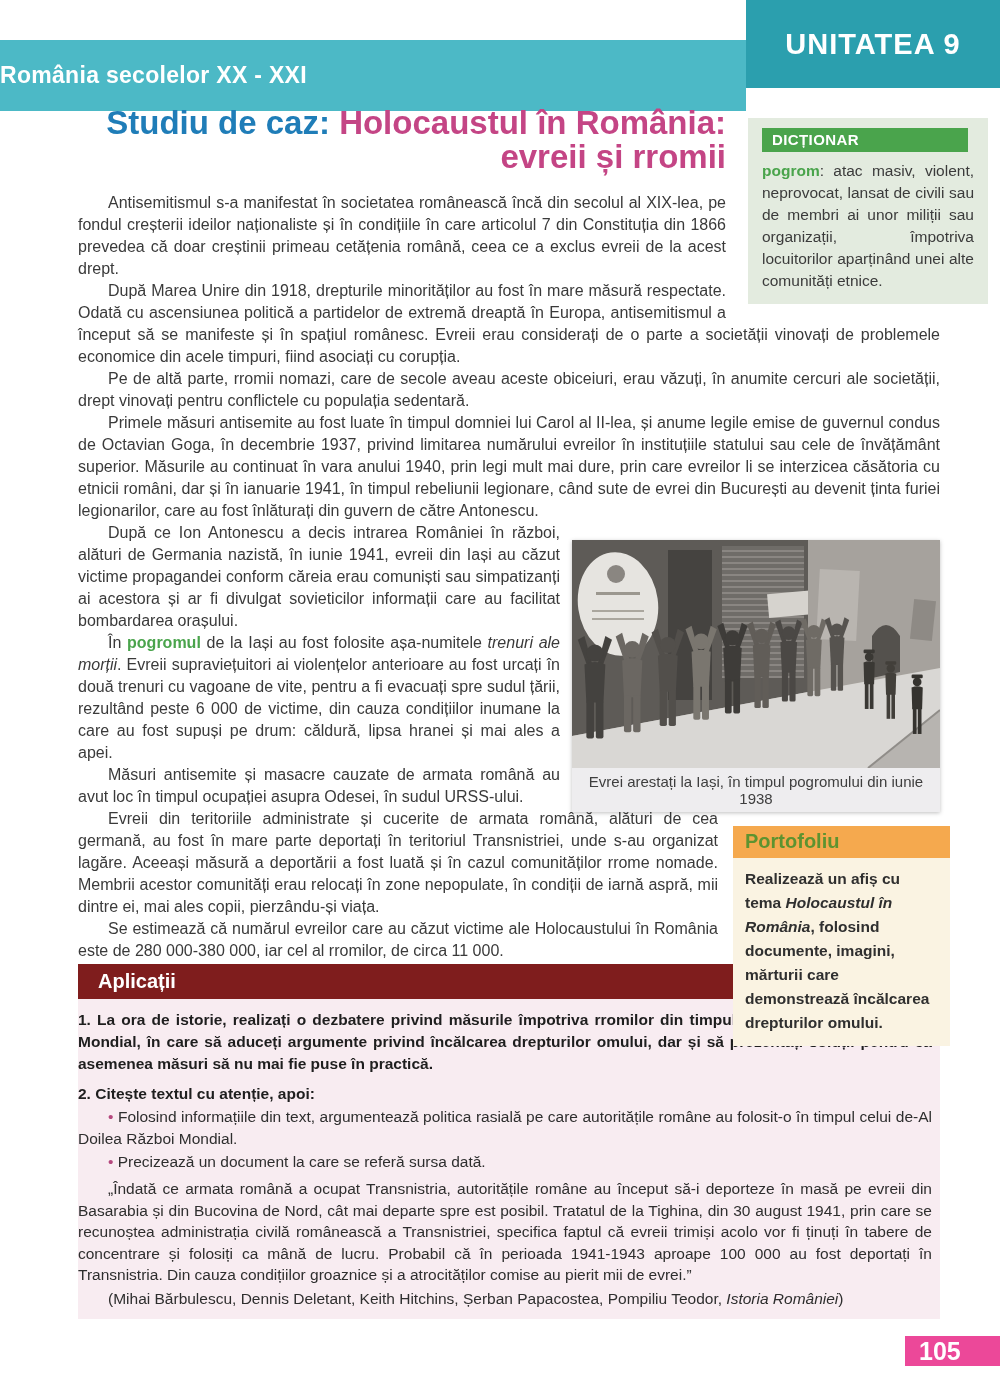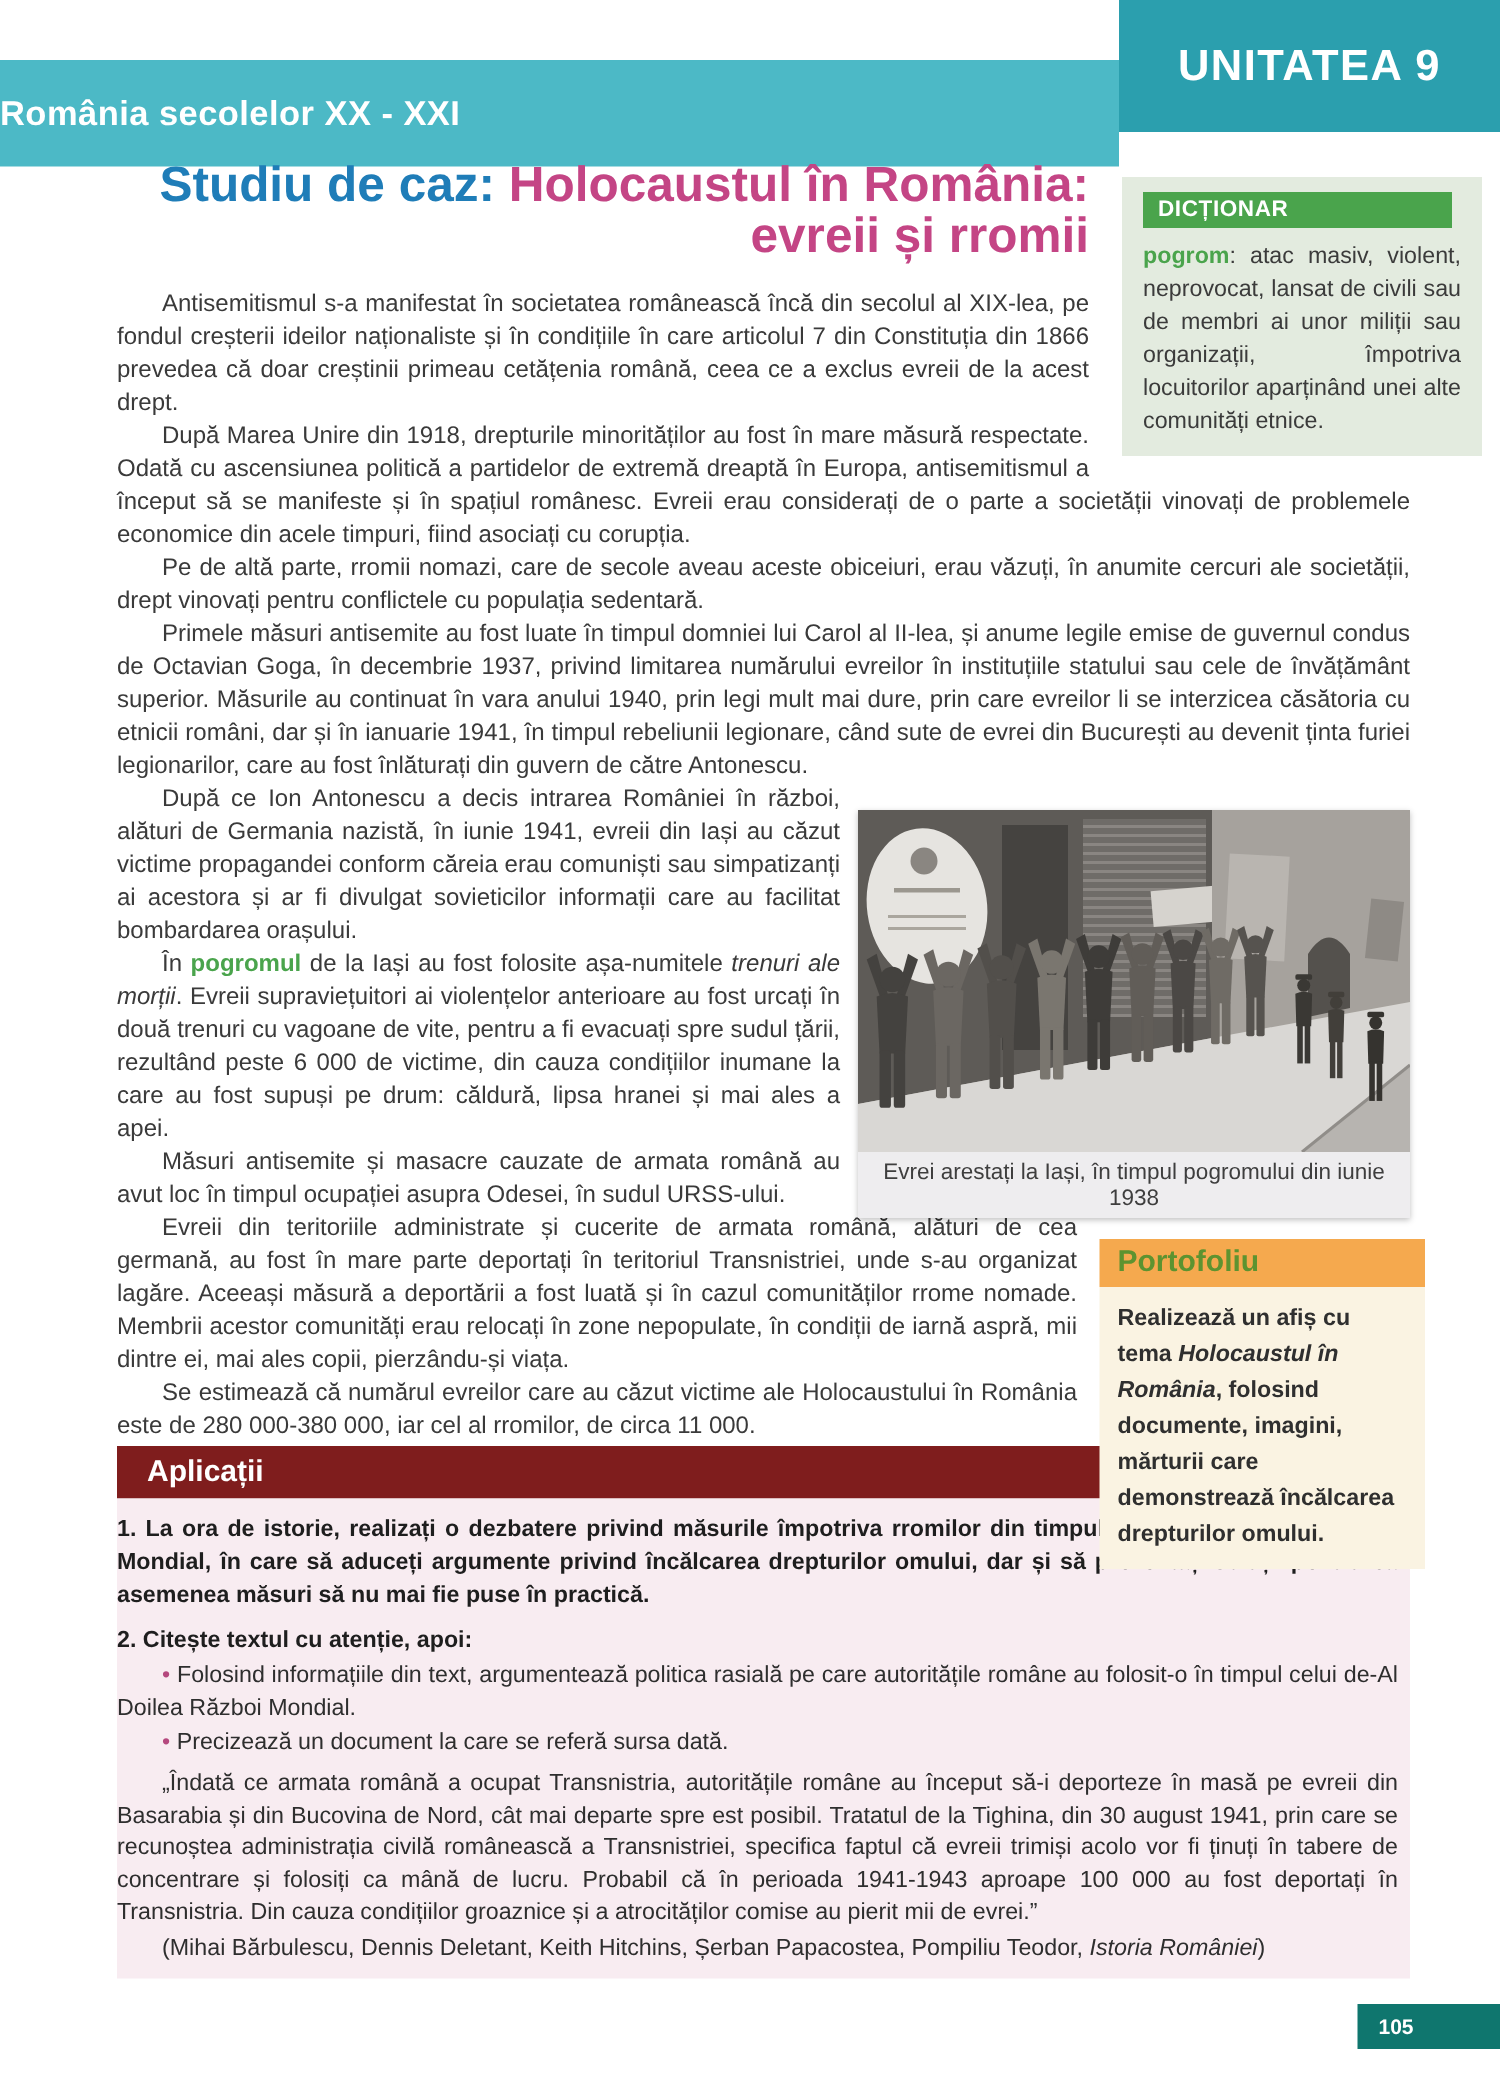--- a/index.html
+++ b/index.html
@@ -40,22 +40,22 @@
   .apps-bar { margin-top:2px; background:#7f1d1d; color:#fff; font-weight:bold; font-size:20px;
     height:35px; line-height:35px; padding-left:20px; }
   .apps-body { background:#f8ecf1; padding:7px 8px 9px 0; color:#2e2e2e; }
   .app-item { margin:3px 0 0; font-weight:bold; font-size:15.5px; line-height:22px; text-align:justify; color:#1e1e1e; }
   .item2 { margin-top:8px; }
   .app-bullet { margin:1px 0 0; text-indent:30px; font-size:15.5px; line-height:22px; text-align:justify; }
   .blt { color:#b5487e; }
   .app-quote { margin:5px 0 0; text-indent:30px; font-size:15.5px; line-height:21.5px; text-align:justify; }
   .app-attrib { margin:2px 0 0; text-indent:30px; font-size:15.5px; line-height:22px; }
   
-  .pagenum { position:absolute; left:905px; top:1336px; width:95px; height:30px; background:#0f766e;
-    color:#fff; font-weight:bold; font-size:14px; line-height:30px; padding-left:14px; box-sizing:border-box; }
+  .pagenum { position:absolute; left:905px; top:1336px; width:95px; height:30px; background:#ec4899;
+    color:#fff; font-weight:bold; font-size:25px; line-height:30px; padding-left:14px; box-sizing:border-box; }
 </style>
 </head>
 <body>
 
 <div class="page">
 
   <div class="topbar">
     <span class="crumb">România secolelor XX - XXI</span>
   </div>
   <div class="unitbox">UNITATEA 9</div>

